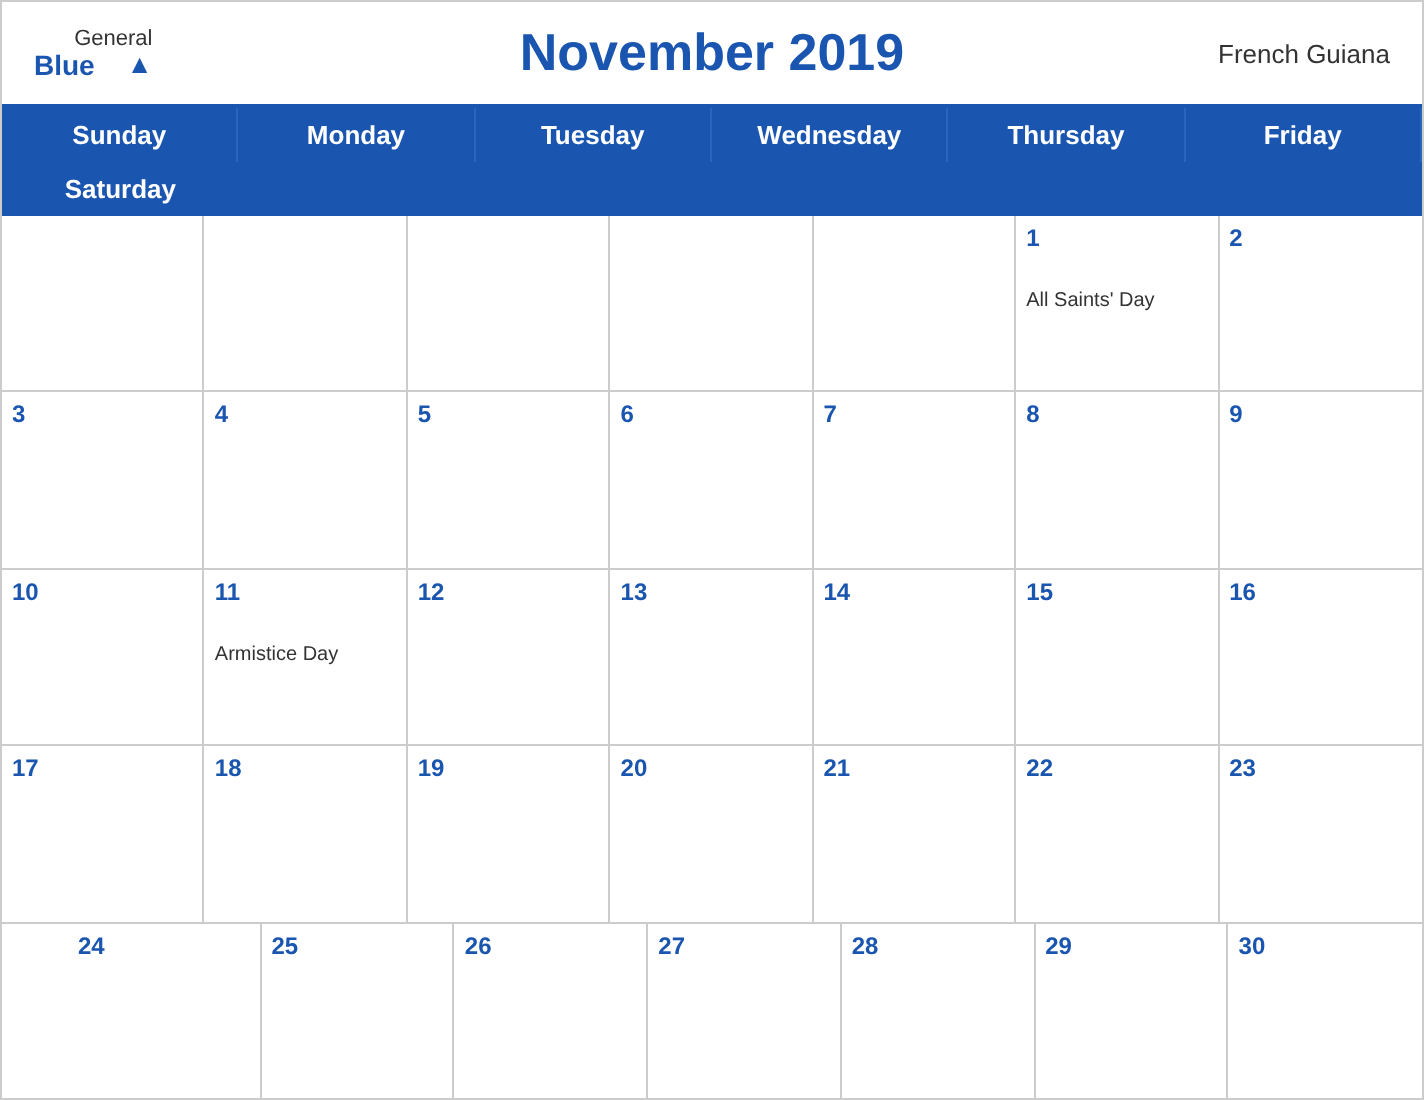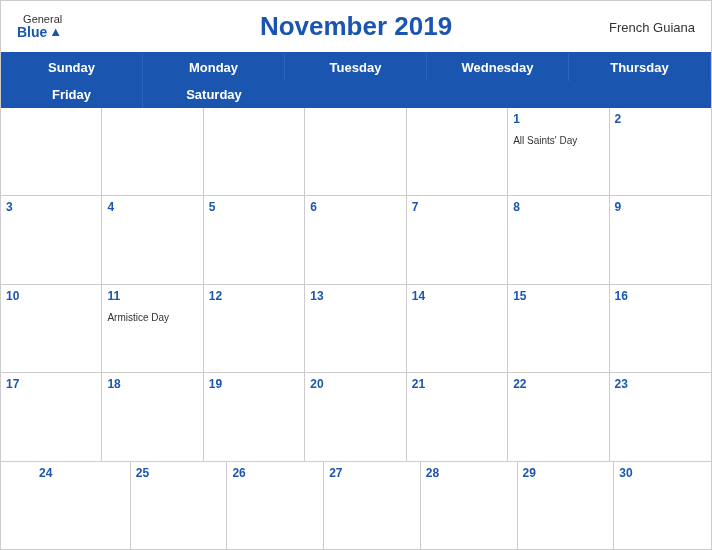--- a/index.html
+++ b/index.html
@@ -41,21 +41,21 @@
       font-weight: normal;
       line-height: 1.1;
     }
     .logo-blue {
       font-size: 14px;
       color: #1a56b0;
       font-weight: bold;
       line-height: 1.1;
       display: flex;
       align-items: center;
-      gap: 2px;
+      gap: 16px;
     }
     .title-area {
       text-align: right;
     }
     .month-title {
       font-size: 26px;
       color: #1a56b0;
       font-weight: bold;
     }
     .region-label {
@@ -67,21 +67,21 @@
       color: #333;
     }
     .calendar-grid {
       flex: 1;
       display: flex;
       flex-direction: column;
       border-top: 2px solid #1a56b0;
     }
     .day-headers {
       display: grid;
-      grid-template-columns: repeat(5, 1fr);
+      grid-template-columns: repeat(6, 1fr);
       background: #1a56b0;
     }
     .day-header {
       text-align: center;
       padding: 6px 0;
       color: #fff;
       font-size: 13px;
       font-weight: bold;
       border-right: 1px solid #2a66c0;
     }
@@ -118,21 +118,21 @@
     }
     .day-number {
       font-size: 12px;
       color: #1a56b0;
       font-weight: bold;
       line-height: 1.4;
     }
     .event-text {
       font-size: 10px;
       color: #333;
-      margin-top: 6px;
+      margin-top: 16px;
       line-height: 1.3;
     }
   </style>
 </head>
 <body>
 
 <div class="calendar-container">
   <div class="header">
     <div class="logo">
       <span class="logo-general">General</span>

